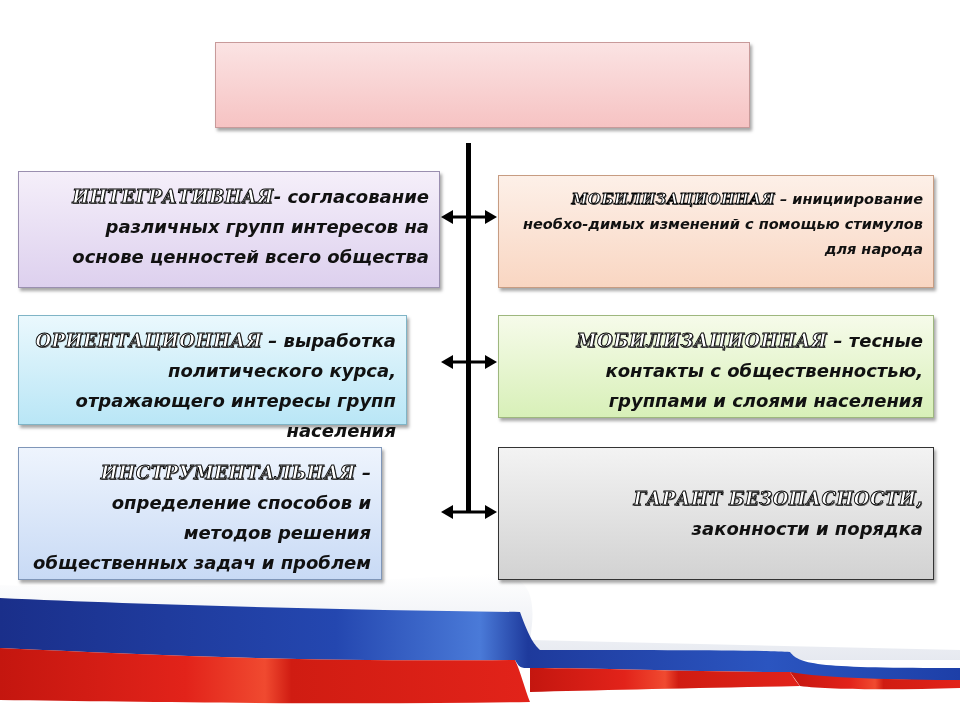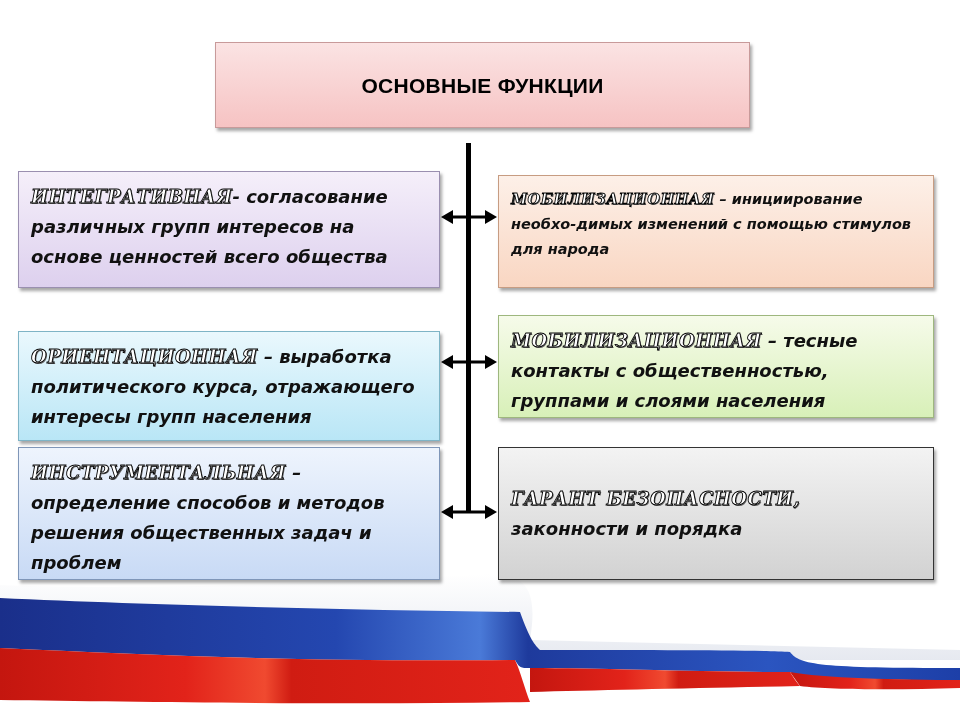--- a/index.html
+++ b/index.html
@@ -20,39 +20,40 @@
     font-size: 21px; line-height: 29px; color: #000; letter-spacing: 0.3px;
   }
 
   .vline { position: absolute; left: 466px; top: 143px; width: 5px; height: 370px; background: #000; }
   .arrow { position: absolute; height: 14px; }
 
   .fbox {
     position: absolute;
     box-shadow: 2px 3px 3px rgba(0,0,0,0.35);
     padding: 10px 10px 0 12px;
+    text-align: right;
   }
   .fbox .txt {
     font-family: "DejaVu Sans", sans-serif; font-style: italic; font-weight: bold;
     font-size: 18px; line-height: 30px; color: #111;
   }
   .fbox .term {
     font-family: "DejaVu Serif", serif; font-style: italic; font-weight: bold;
     color: #fff;
     -webkit-text-stroke: 0.9px #000;
     text-shadow: 1px 1px 0 #666;
     letter-spacing: 0.5px;
   }
   .fbox.small .txt { font-size: 14.5px; line-height: 25px; }
 
   #box-integr { left: 18px; top: 171px; width: 422px; height: 117px;
     background: linear-gradient(180deg, #f5effa 0%, #ddd0ee 100%); border: 1px solid #9a8fb0; }
-  #box-orient { left: 18px; top: 331px; width: 422px; height: 110px;
+  #box-orient { left: 18px; top: 315px; width: 389px; height: 110px;
     background: linear-gradient(180deg, #eaf8fd 0%, #b9e6f6 100%); border: 1px solid #7fb4c6; }
-  #box-instr { left: 18px; top: 447px; width: 422px; height: 133px;
+  #box-instr { left: 18px; top: 447px; width: 364px; height: 133px;
     background: linear-gradient(180deg, #eef4fd 0%, #c8daf5 100%); border: 1px solid #7f96b8; }
   #box-mobil { left: 498px; top: 175px; width: 436px; height: 113px;
     background: linear-gradient(180deg, #fdf0e8 0%, #f9d6c2 100%); border: 1px solid #c79c82; }
   #box-comm { left: 498px; top: 315px; width: 436px; height: 103px;
     background: linear-gradient(180deg, #f6fbea 0%, #d8f0b8 100%); border: 1px solid #9eb77e; }
   #box-guar { left: 498px; top: 447px; width: 436px; height: 133px;
     background: linear-gradient(180deg, #f3f3f3 0%, #d2d2d2 100%); border: 1px solid #333; }
   #box-guar { padding-top: 36px; }
 </style>
 </head>
@@ -84,21 +85,20 @@
   <path d="M0,585 C120,590 300,585 470,575 C520,570 540,580 530,640 L960,650 L960,660 L0,660 Z" fill="url(#gWhite)"></path>
 
   <path d="M0,598 C150,605 350,610 520,612 C530,640 535,645 540,650 C650,650 760,650 790,652 C800,665 820,668 960,668 L960,680 C820,680 800,678 790,672 C700,672 600,668 530,668 C520,668 520,668 515,660 C300,662 150,655 0,648 Z" fill="url(#gBlue)"></path>
 
   <path d="M0,648 C150,655 300,662 515,660 C520,670 525,690 530,702 C350,705 150,702 0,700 Z" fill="url(#gRed)"></path>
   <path d="M530,668 C600,668 700,672 790,672 C795,680 798,684 800,686 C700,688 600,690 530,692 Z" fill="url(#gRed)"></path>
   <path d="M790,672 C820,678 900,680 960,680 L960,688 C900,690 830,690 800,686 Z" fill="url(#gRed)"></path>
 </svg>
 
 <div class="title-box">
-  <span>ОСНОВНЫЕ ФУНКЦИИ</span>
 </div>
 
 <div class="vline"></div>
 
 <svg class="arrow" style="left:441px; top:210px; width:56px;" viewBox="0 0 56 14">
   <line x1="8" y1="7" x2="48" y2="7" stroke="#000" stroke-width="3"></line>
   <polygon points="0,7 12,0 12,14" fill="#000"></polygon>
   <polygon points="56,7 44,0 44,14" fill="#000"></polygon>
 </svg>
 <svg class="arrow" style="left:441px; top:355px; width:56px;" viewBox="0 0 56 14">

